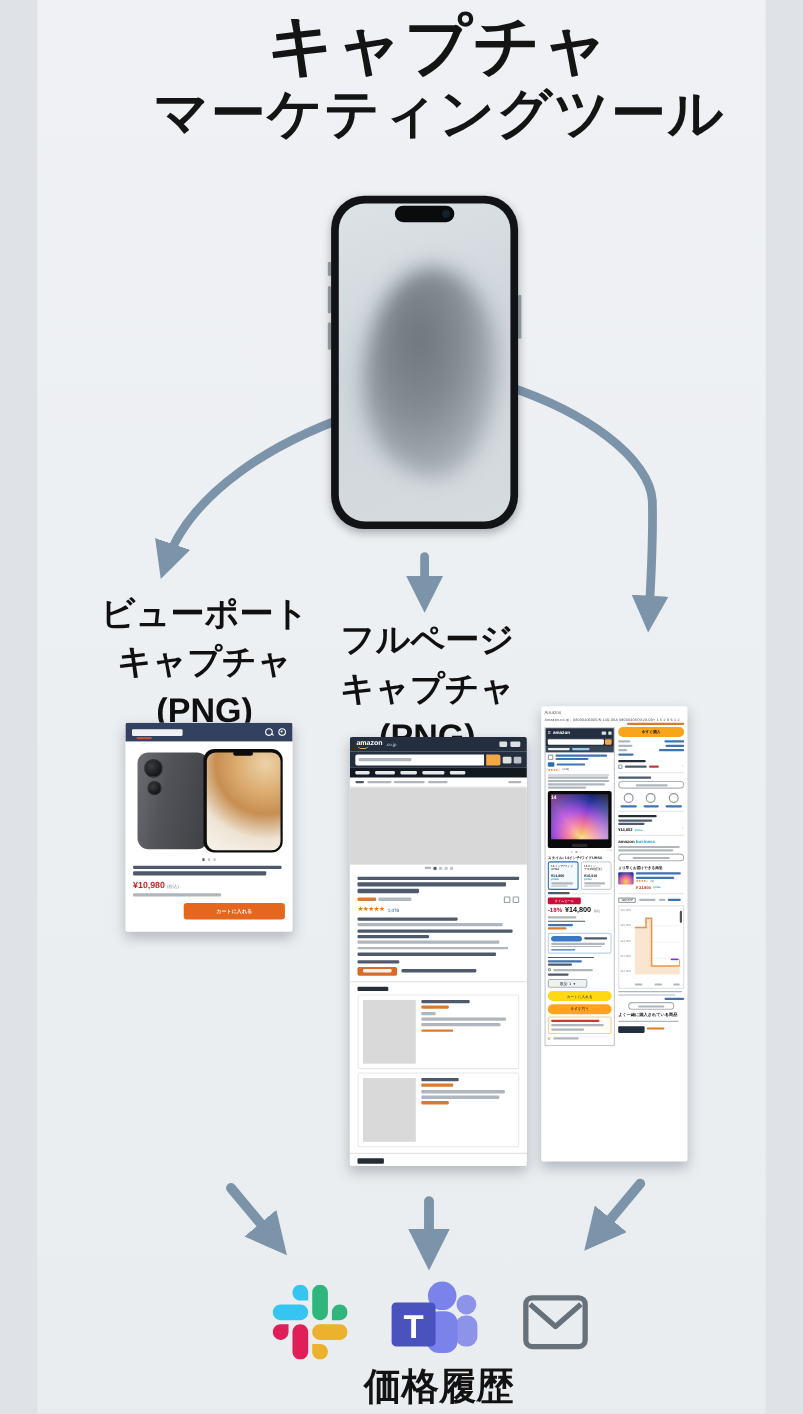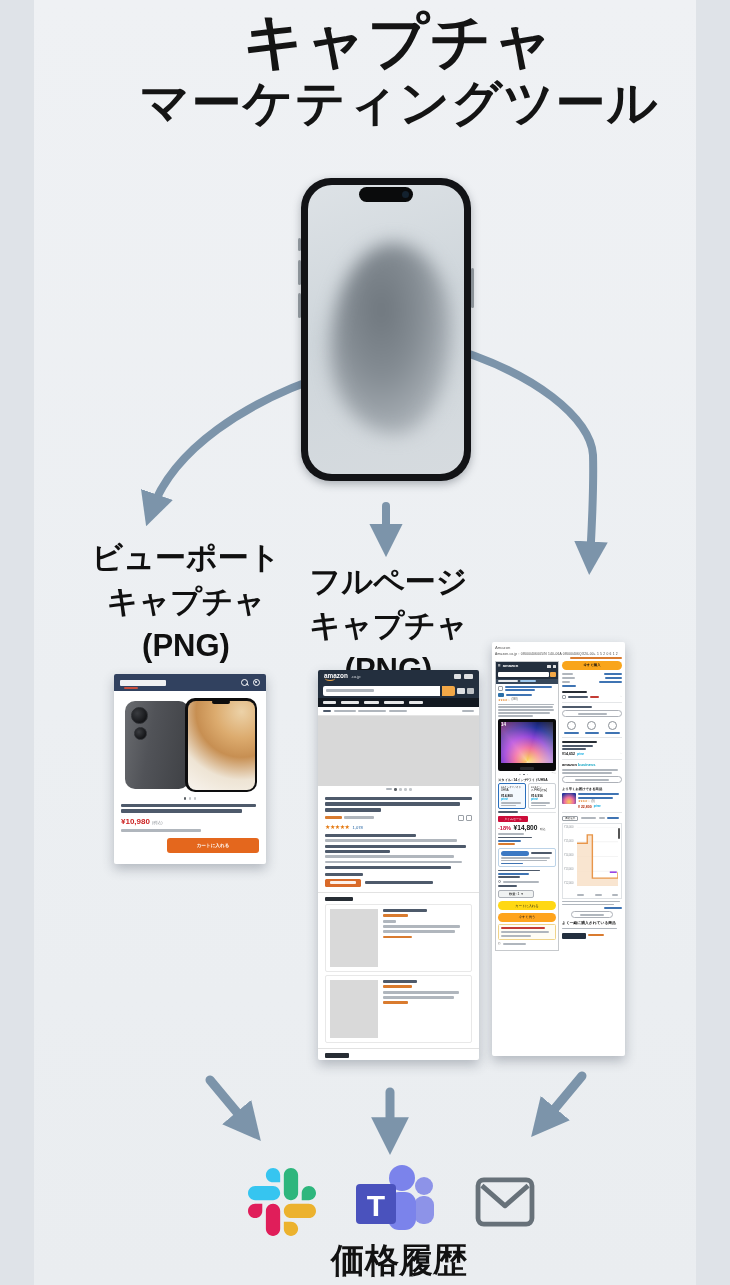--- a/index.html
+++ b/index.html
@@ -30,21 +30,21 @@
   .arrows{position:absolute;inset:0;width:730px;height:1285px;z-index:1;pointer-events:none;}
 
   
   .out-label{position:absolute;text-align:center;font-weight:800;color:#101010;font-size:31px;line-height:1.42;z-index:2;}
   .lab-v{left:52px;top:536px;width:200px;}
   .lab-f{left:262px;top:560px;width:185px;}
   .lab-p{left:452px;top:588px;width:215px;}
 
   
   .card{position:absolute;background:#fff;box-shadow:0 5px 12px rgba(50,60,75,.30);overflow:hidden;z-index:2;}
-  .card-v{left:80px;top:674px;width:152px;height:190px;border-radius:2px;}
+  .card-v{left:80px;top:657px;width:152px;height:190px;border-radius:2px;}
   .card-f{left:284px;top:670px;width:161px;height:390px;border-radius:2px;}
   .card-p{left:458px;top:642px;width:133px;height:414px;border-radius:2px;padding:3px;}
 
   
   .sk{border-radius:1px;flex:none;}
   .cg{background:#b0b6bd;} .cd{background:#4e5a6b;} .ck{background:#272d34;}
   .cb{background:#3f74b3;} .co{background:#d97b2f;} .cr{background:#c43c35;}
   .cw{background:rgba(255,255,255,.9);}
   .skcol{display:flex;flex-direction:column;gap:2.5px;}
   .skrow{display:flex;align-items:center;gap:2px;}

